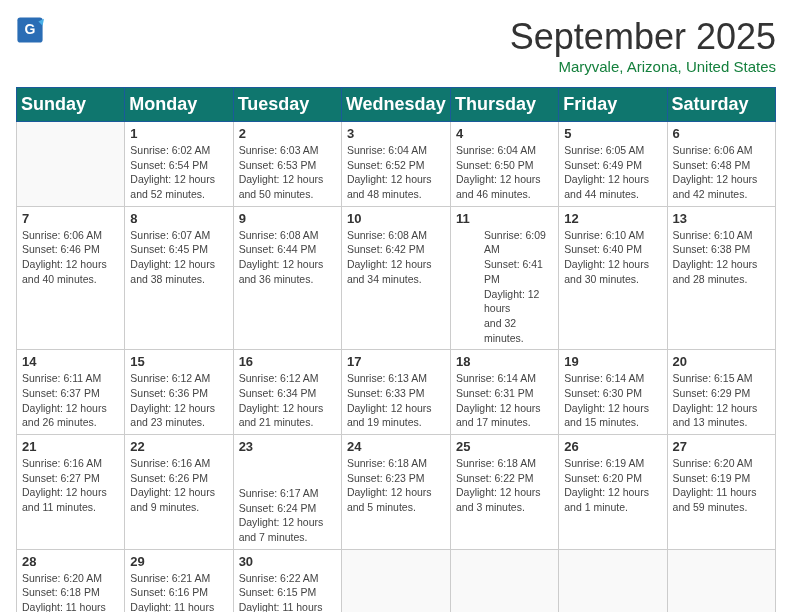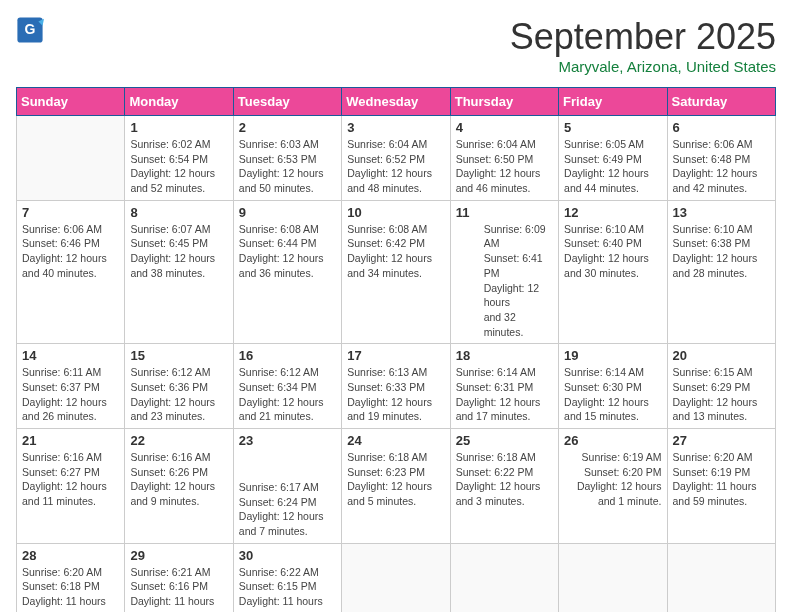--- a/index.html
+++ b/index.html
@@ -46,23 +46,23 @@
     .location-title {
       font-size: 15px;
       color: #15803d;
     }
     table {
       width: 100%;
       border-collapse: collapse;
       border: 1px solid #ccc;
     }
     th {
-      background-color: #ec4899;
+      background-color: #0f766e;
       color: #fff;
-      font-size: 13px;
+      font-size: 18px;
       padding: 6px 4px;
       text-align: left;
       border: 1px solid #1a5a9a;
     }
     td {
       border: 1px solid #ccc;
       vertical-align: top;
       padding: 4px 5px;
       font-size: 11px;
       color: #333;
@@ -292,21 +292,21 @@
         </td>
         <td>
           <span class="day-num">25</span>
           <div class="day-detail" style="white-space: pre-line;">Sunrise: 6:18 AM
 Sunset: 6:22 PM
 Daylight: 12 hours
 and 3 minutes.</div>
         </td>
         <td>
           <span class="day-num">26</span>
-          <div class="day-detail" style="white-space: pre-line; text-align: right;">Sunrise: 6:19 AM
+          <div class="day-detail" style="white-space: pre-line;">Sunrise: 6:19 AM
 Sunset: 6:20 PM
 Daylight: 12 hours
 and 1 minute.</div>
         </td>
         <td>
           <span class="day-num">27</span>
           <div class="day-detail" style="white-space: pre-line;">Sunrise: 6:20 AM
 Sunset: 6:19 PM
 Daylight: 11 hours
 and 59 minutes.</div>

